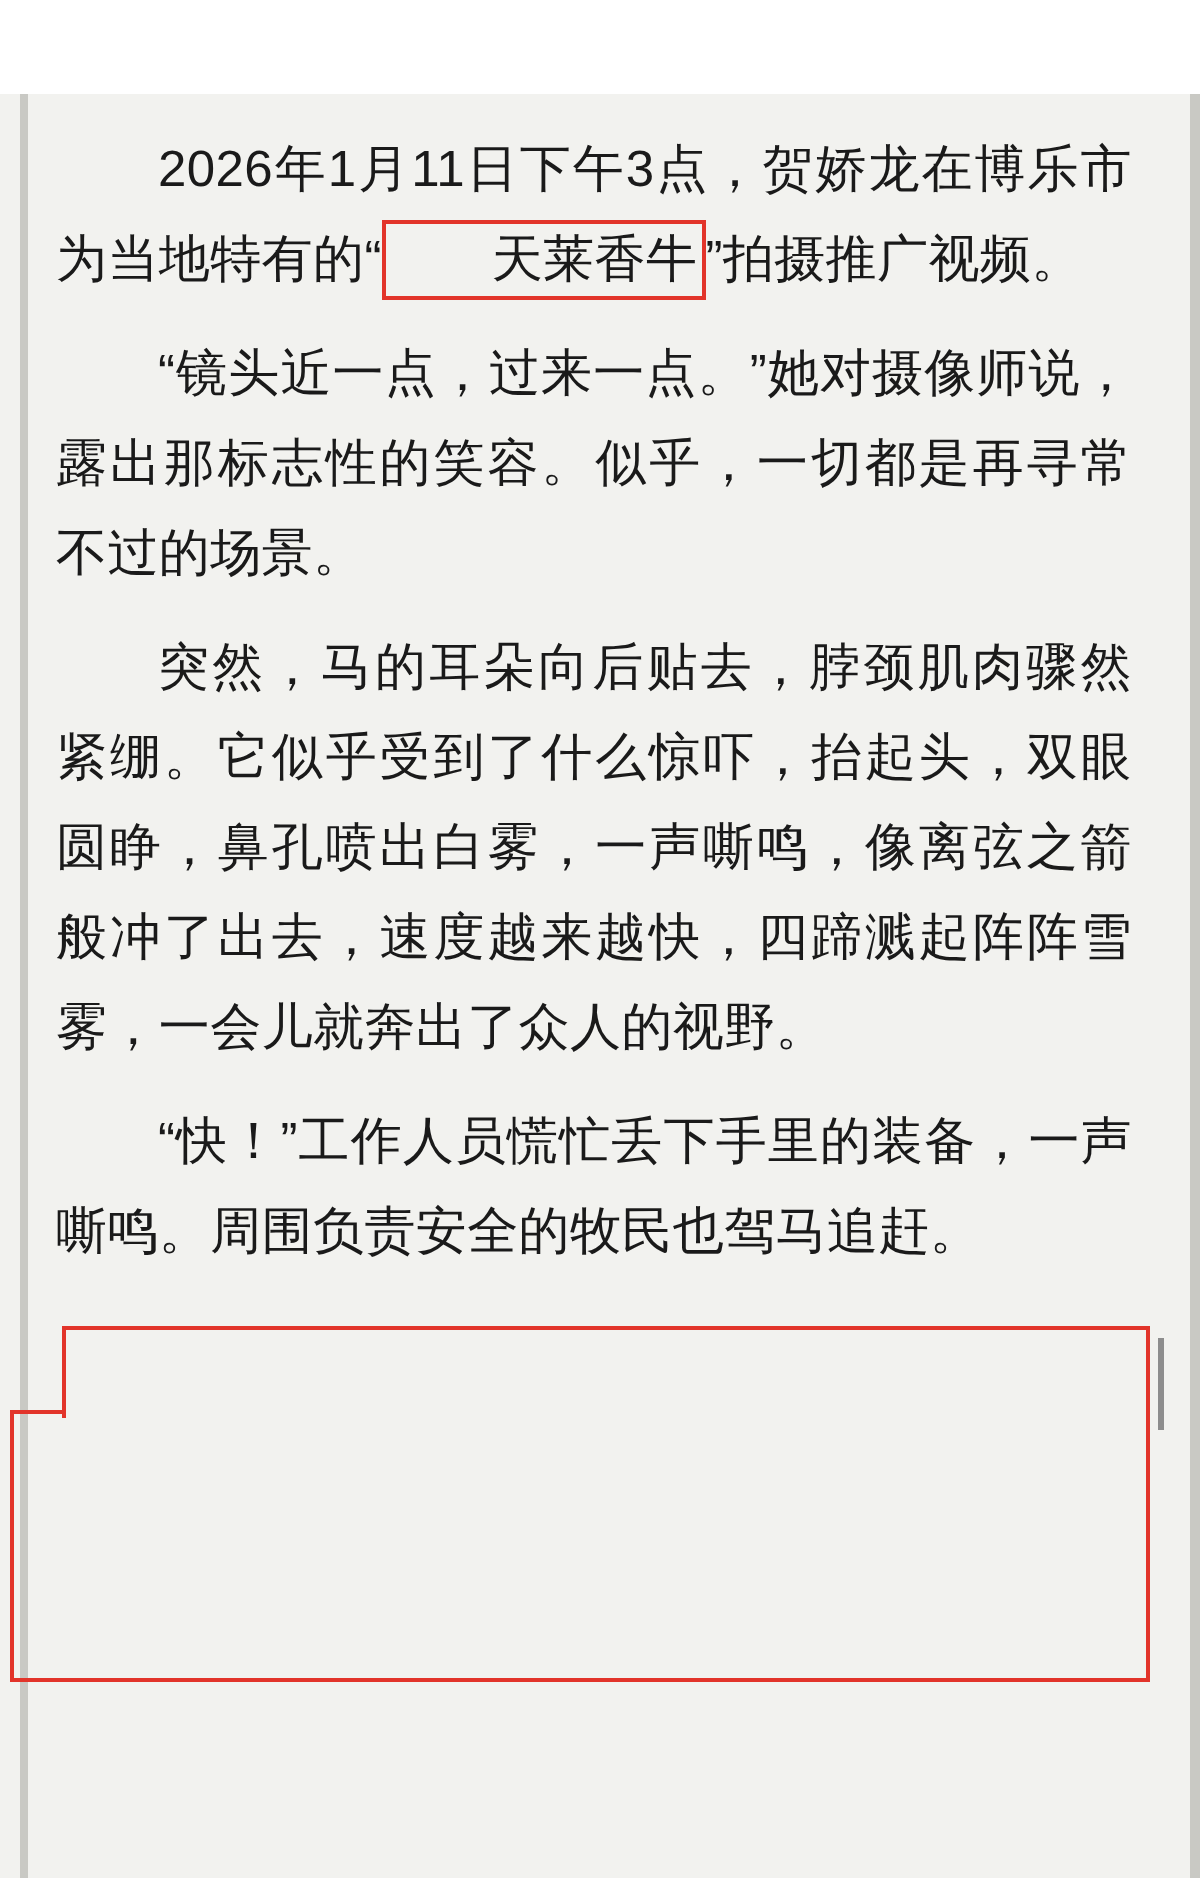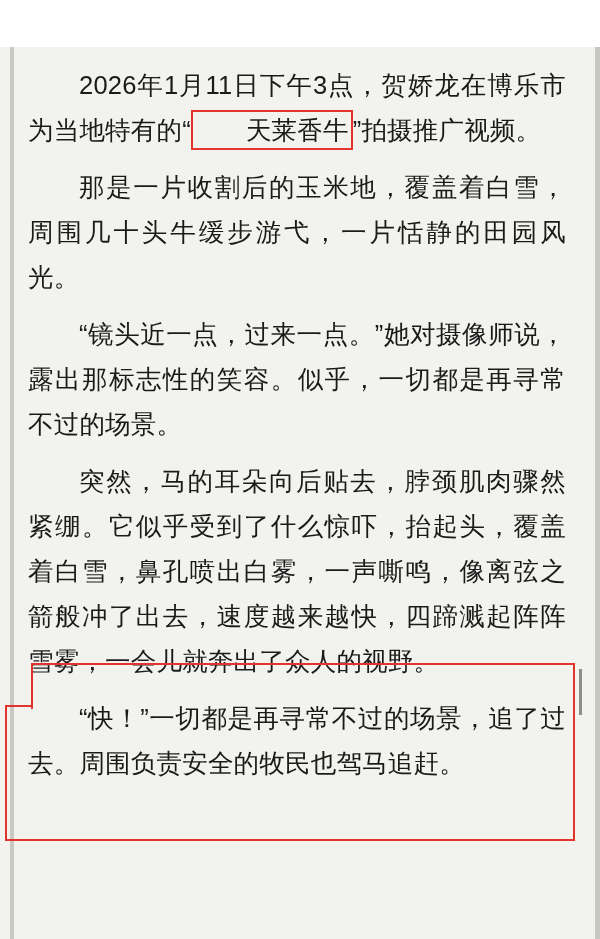--- a/index.html
+++ b/index.html
@@ -131,27 +131,26 @@
 <div class="page">
 
   <div class="left-rule"></div>
   <div class="right-rule"></div>
 
   <div class="content">
 
     <p class="para"><span>2026年1月11日下午3点，贺娇龙在博乐市为当地特有的“</span><span class="boxed-inline">天莱香牛</span><span>”拍摄推广视频。</span></p>
 
 
-    <p class="para">那是一片收割后的玉米地，覆盖着白雪，周围几十头牛缓步游弋，一片恬静的田园风光。</p>
 
     <p class="para">“镜头近一点，过来一点。”她对摄像师说，露出那标志性的笑容。似乎，一切都是再寻常不过的场景。</p>
 
-    <p class="para">突然，马的耳朵向后贴去，脖颈肌肉骤然紧绷。它似乎受到了什么惊吓，抬起头，覆盖着白雪，鼻孔喷出白雾，一声嘶鸣，像离弦之箭般冲了出去，速度越来越快，四蹄溅起阵阵雪雾，一会儿就奔出了众人的视野。</p>
+    <p class="para">突然，马的耳朵向后贴去，脖颈肌肉骤然紧绷。它似乎受到了什么惊吓，抬起头，双眼圆睁，鼻孔喷出白雾，一声嘶鸣，像离弦之箭般冲了出去，速度越来越快，四蹄溅起阵阵雪雾，一会儿就奔出了众人的视野。</p>
 
-    <p class="para">“快！”一切都是再寻常不过的场景，追了过去。周围负责安全的牧民也驾马追赶。</p>
+    <p class="para">“快！”工作人员慌忙丢下手里的装备，一声嘶鸣。周围负责安全的牧民也驾马追赶。</p>
 
   </div>
 
   <div class="hl-box" id="hl-top"></div>
   <div class="hl-box" id="hl-main"></div>
   <div class="hl-seg" style="left:31px; top:658px; width:2px; height:4px;"></div>
   <div class="hl-seg" style="left:573px; top:658px; width:2px; height:4px;"></div>
   <div class="hl-seg" style="left:5px; top:658px; width:26px; height:2px;"></div>
   <div class="hl-seg" style="left:575px; top:658px; width:0px; height:2px;"></div>
 

